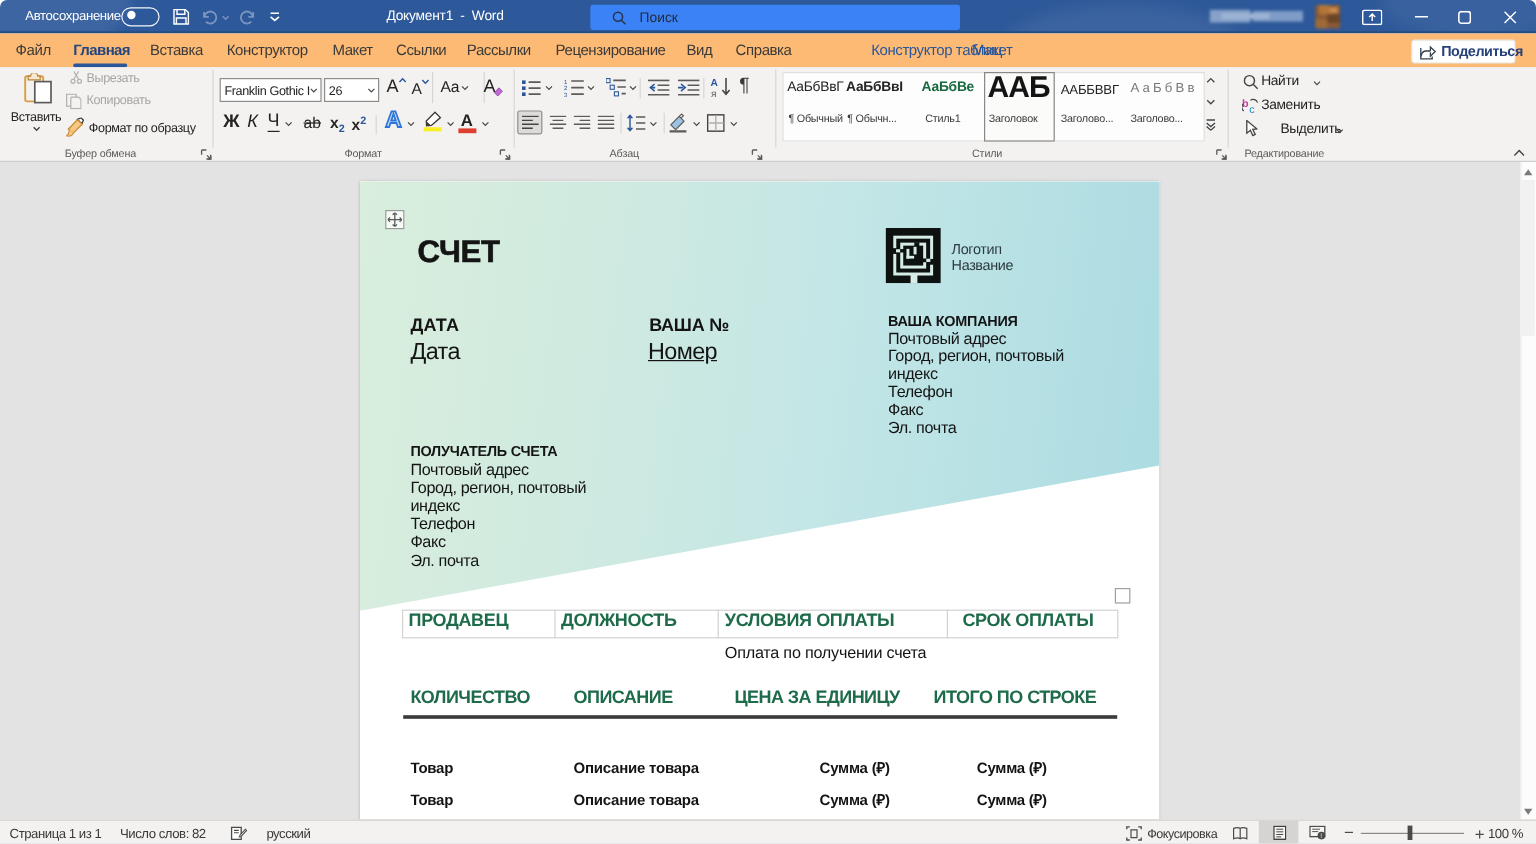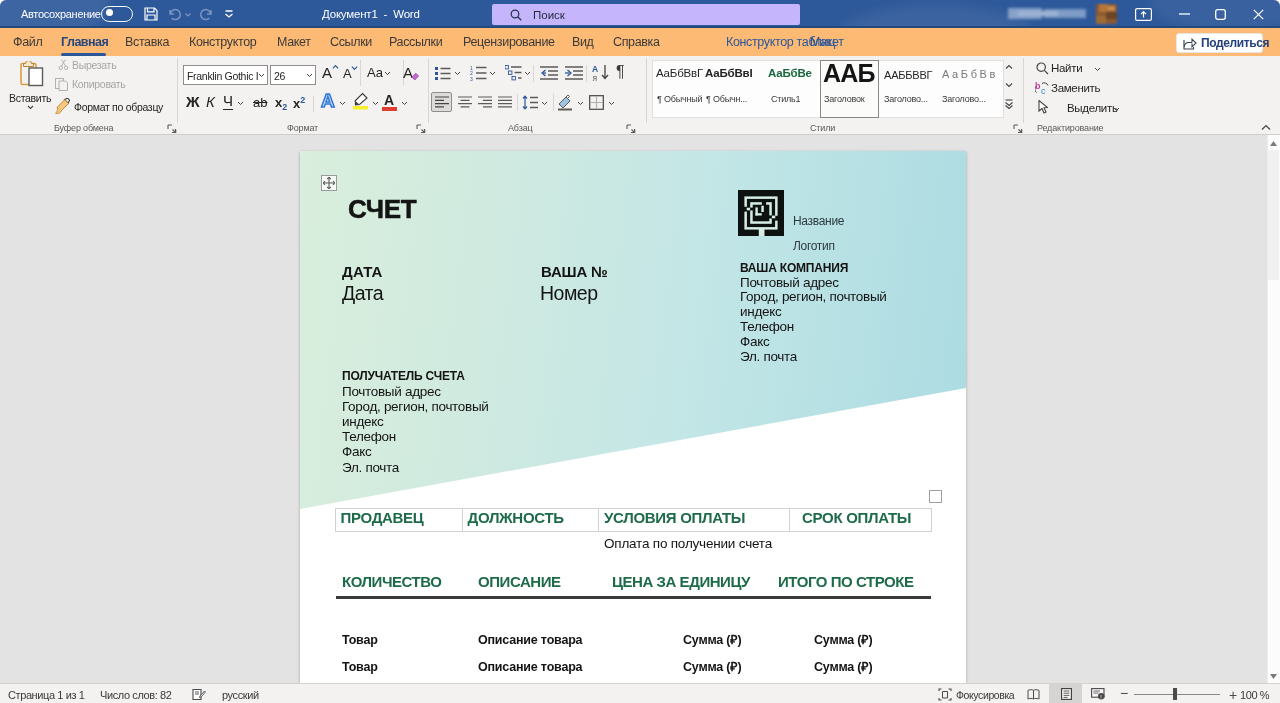--- a/index.html
+++ b/index.html
@@ -11,21 +11,21 @@
 
 #titlebar { position:absolute; left:0; top:0; width:1280px; height:28px; background:#2d5899; overflow:hidden; border-radius:6px 6px 0 0; border-bottom:2px solid #24497e; }
 #titlebar .deco1 { position:absolute; left:-40px; top:-46px; width:150px; height:90px; border-radius:50%; background:rgba(255,255,255,0.08); filter:blur(5px); }
 #titlebar .deco2 { position:absolute; left:836px; top:4px; width:200px; height:70px; border-radius:50%; background:rgba(255,255,255,0.07); filter:blur(6px); }
 #titlebar .deco3 { position:absolute; left:1150px; top:-28px; width:160px; height:60px; border-radius:50%; background:rgba(255,255,255,0.06); filter:blur(6px); }
 .tb-text { color:#fff; font-size:11px; letter-spacing:-0.3px; }
 #autosave { position:absolute; left:21px; top:8px; }
 #toggle { position:absolute; left:101px; top:5.5px; width:32px; height:16px; border:1.5px solid #f5f8fc; border-radius:8.5px; }
 #toggle .knob { position:absolute; left:3.5px; top:2.8px; width:7px; height:7px; border-radius:50%; background:#fff; }
 #doctitle { position:absolute; left:322px; top:8px; color:#fff; font-size:11.5px; letter-spacing:-0.2px; }
-#searchbox { position:absolute; left:492px; top:4px; width:308px; height:21px; background:#c4b5fd; border-radius:2px; }
+#searchbox { position:absolute; left:492px; top:4px; width:308px; height:21px; background:#3b82f6; border-radius:2px; }
 #searchbox .stext { position:absolute; left:41px; top:4.5px; color:#222c3d; font-size:11.5px; }
 #username { position:absolute; left:1008px; top:8px; height:11px; filter:blur(1.5px); }
 #avatar { position:absolute; left:1096px; top:4px; width:21px; height:20px; border-radius:2px; overflow:hidden; filter:blur(1.2px); }
 
 
 #tabrow { position:absolute; left:0; top:28px; width:1280px; height:28px; background:#fdba74; }
 .tab { position:absolute; top:6.5px; font-size:12.5px; letter-spacing:-0.35px; color:#3b3a39; white-space:nowrap; }
 .tab.sel { color:#26477d; font-weight:bold; letter-spacing:-0.5px; }
 .tab.ctx { color:#2b579a; }
 #tabunderline { position:absolute; left:61px; top:25px; width:45px; height:3px; background:#2b579a; border-radius:1.5px; }
@@ -435,27 +435,27 @@
       <rect x="35.9" y="25.8" width="4.2" height="4.8" fill="#0d1110"></rect>
       <rect x="23.9" y="11.9" width="4.2" height="3.4" fill="#0d1110"></rect>
       <rect x="11.9" y="17.6" width="3.4" height="2.8" fill="#0d1110"></rect>
       <rect x="30.8" y="25.4" width="3.4" height="3.1" fill="#0d1110"></rect>
       <rect x="8.7" y="17.7" width="3.4" height="2.6" fill="#d5ece7"></rect>
       <rect x="33.9" y="25.6" width="3.4" height="2.7" fill="#d5ece7"></rect>
       <rect x="17.4" y="17.4" width="2.4" height="8.1" fill="#d5ece7"></rect>
       <rect x="17.4" y="23.2" width="6.4" height="2.3" fill="#d5ece7"></rect>
       <rect x="23.3" y="15.7" width="2.5" height="6.3" fill="#d5ece7"></rect>
     </svg>
-    <div class="pt" style="left:493px;top:50px;font-size:12px;color:#2b3b40;letter-spacing:-0.3px;margin-top:38px;">Логотип</div>
+    <div class="pt" style="left:493px;top:50px;font-size:12px;color:#2b3b40;letter-spacing:-0.3px;">Логотип</div>
     <div class="pt" style="left:493px;top:63px;font-size:12px;color:#2b3b40;letter-spacing:-0.3px;">Название</div>
 
     <div class="pt" style="left:42px;top:112px;font-size:15px;font-weight:bold;letter-spacing:0.2px;">ДАТА</div>
     <div class="pt" style="left:42px;top:131px;font-size:19.5px;letter-spacing:-0.5px;">Дата</div>
     <div class="pt" style="left:241px;top:112px;font-size:15px;font-weight:bold;letter-spacing:-0.2px;">ВАША №</div>
-    <div class="pt" style="left:240px;top:131px;font-size:19.5px;letter-spacing:-0.5px;">Номер</div>
+    <div class="pt" style="left:240px;top:131px;font-size:19.5px;letter-spacing:-0.5px;text-decoration:underline;">Номер</div>
 
     <div class="pt" style="left:440px;top:110px;font-size:12px;font-weight:bold;letter-spacing:-0.2px;">ВАША КОМПАНИЯ</div>
     <div class="pt" style="left:440px;top:124.5px;font-size:13.5px;line-height:14.9px;letter-spacing:-0.3px;white-space:normal;width:165px;">Почтовый адрес<br>Город, регион, почтовый индекс<br>Телефон<br>Факс<br>Эл. почта</div>
 
     <div class="pt" style="left:42px;top:218px;font-size:12px;font-weight:bold;letter-spacing:-0.2px;">ПОЛУЧАТЕЛЬ СЧЕТА</div>
     <div class="pt" style="left:42px;top:232.5px;font-size:13.5px;line-height:15.2px;letter-spacing:-0.3px;white-space:normal;width:165px;">Почтовый адрес<br>Город, регион, почтовый индекс<br>Телефон<br>Факс<br>Эл. почта</div>
 
     <div class="abs" style="left:629px;top:338.5px;width:13px;height:13px;background:#fff;border:1px solid #a0a0a0;"></div>
 
     <div class="abs" style="left:35px;top:356.5px;width:596.5px;height:24px;background:#fff;border:1px solid #d2d2d2;"></div>

